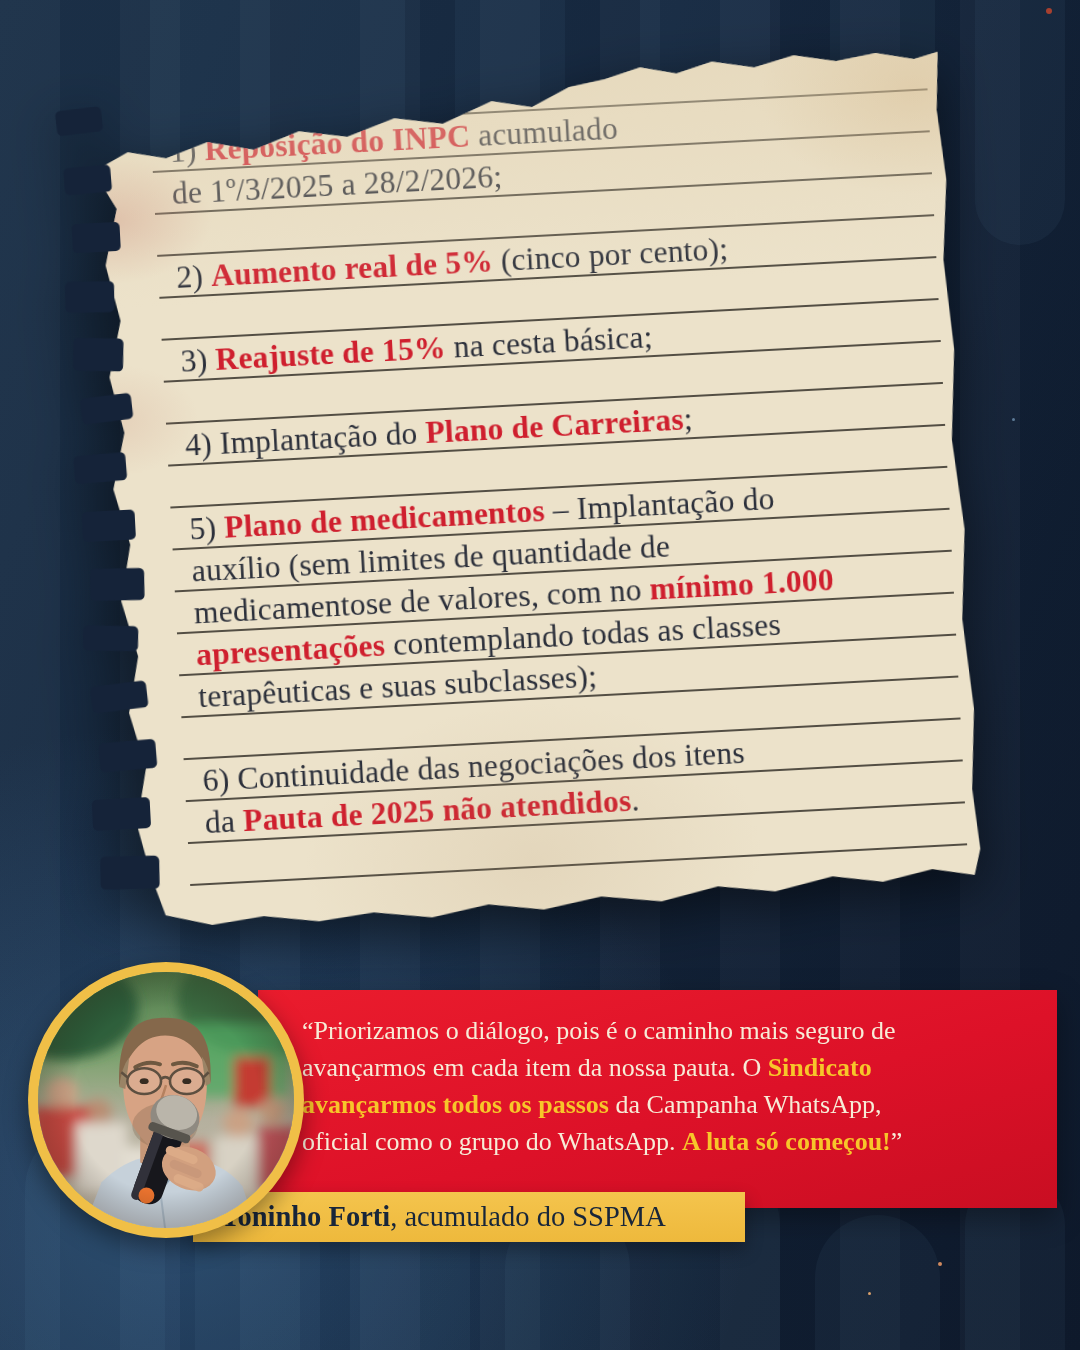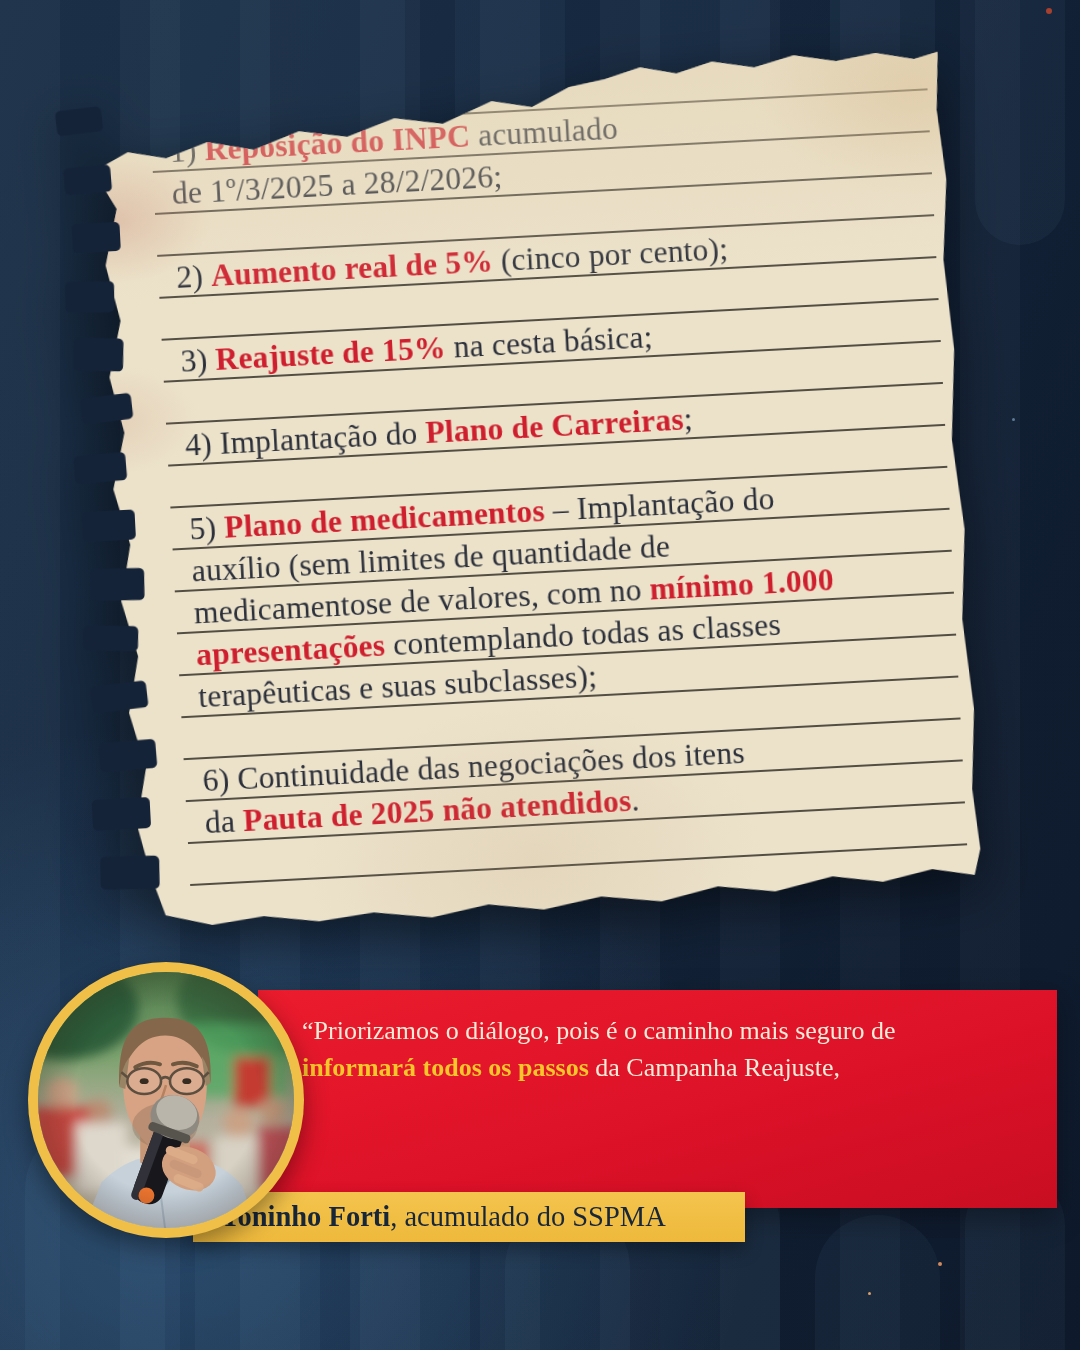--- a/index.html
+++ b/index.html
@@ -130,21 +130,23 @@
         <div class="hole" style="top: 592px; left: -3px; width: 56px; height: 27px; transform: rotate(-4deg);"></div>
         <div class="hole" style="top: 649.6px; left: 2px; width: 57px; height: 29px; transform: rotate(-2deg);"></div>
         <div class="hole" style="top: 707.2px; left: -8px; width: 58px; height: 31px; transform: rotate(0deg);"></div>
         <div class="hole" style="top: 764.8px; left: -3px; width: 59px; height: 33px; transform: rotate(2deg);"></div>
       </div>
   </div>
 
   <div class="quote-card">
     <div class="quote-text">
         <div class="quote-line"><span>“Priorizamos o diálogo, pois é o caminho mais seguro de</span></div>
-        <div class="quote-line"><span class="em">informará todos os passos</span><span> da Campanha Reajuste,</span></div>
+        <div class="quote-line"><span>avançarmos em cada item da nossa pauta. O </span><span class="em">Sindicato</span></div>
+        <div class="quote-line"><span class="em">avançarmos todos os passos</span><span> da Campanha WhatsApp,</span></div>
+        <div class="quote-line"><span>oficial como o grupo do WhatsApp. </span><span class="em">A luta só começou!</span><span>”</span></div>
       </div>
   </div>
 
   <div class="attribution">
     <span class="attr-name">Toninho Forti</span><span>, acumulado do SSPMA</span>
   </div>
 
   <div class="portrait">
     <div class="photo">
       <svg viewBox="0 0 258 258" xmlns="http://www.w3.org/2000/svg">

